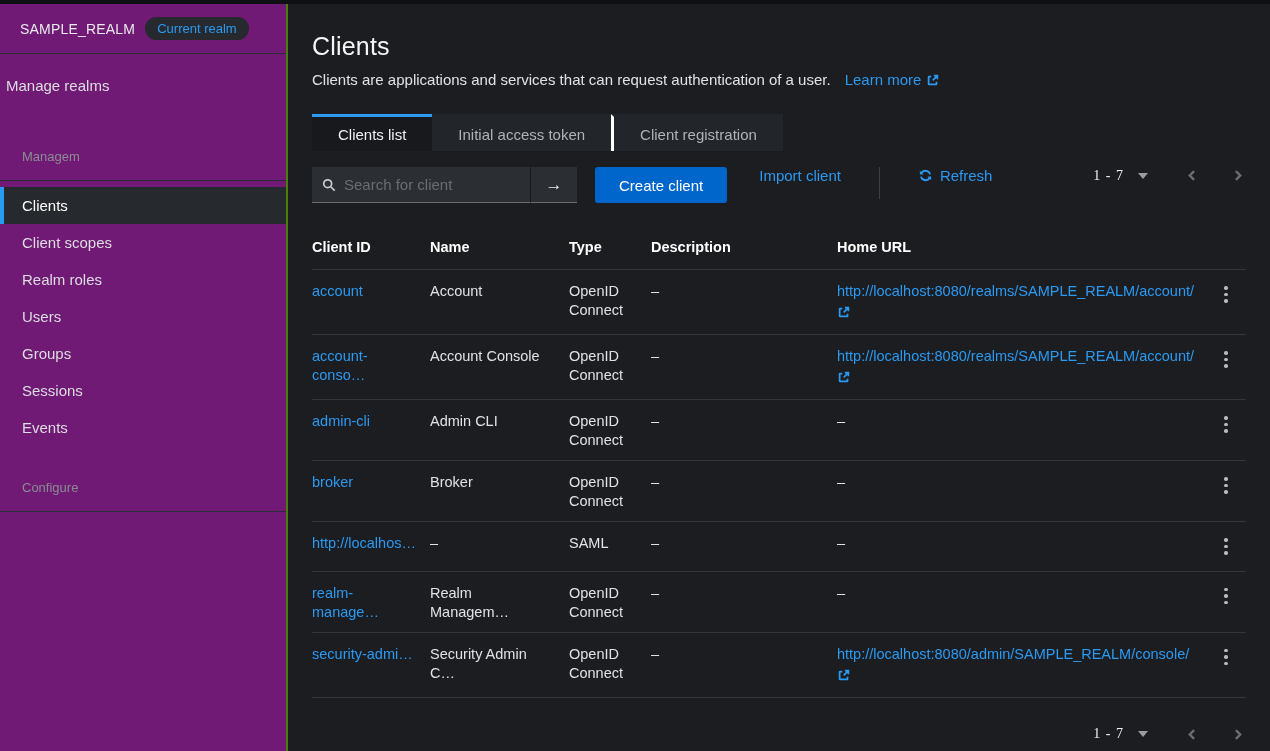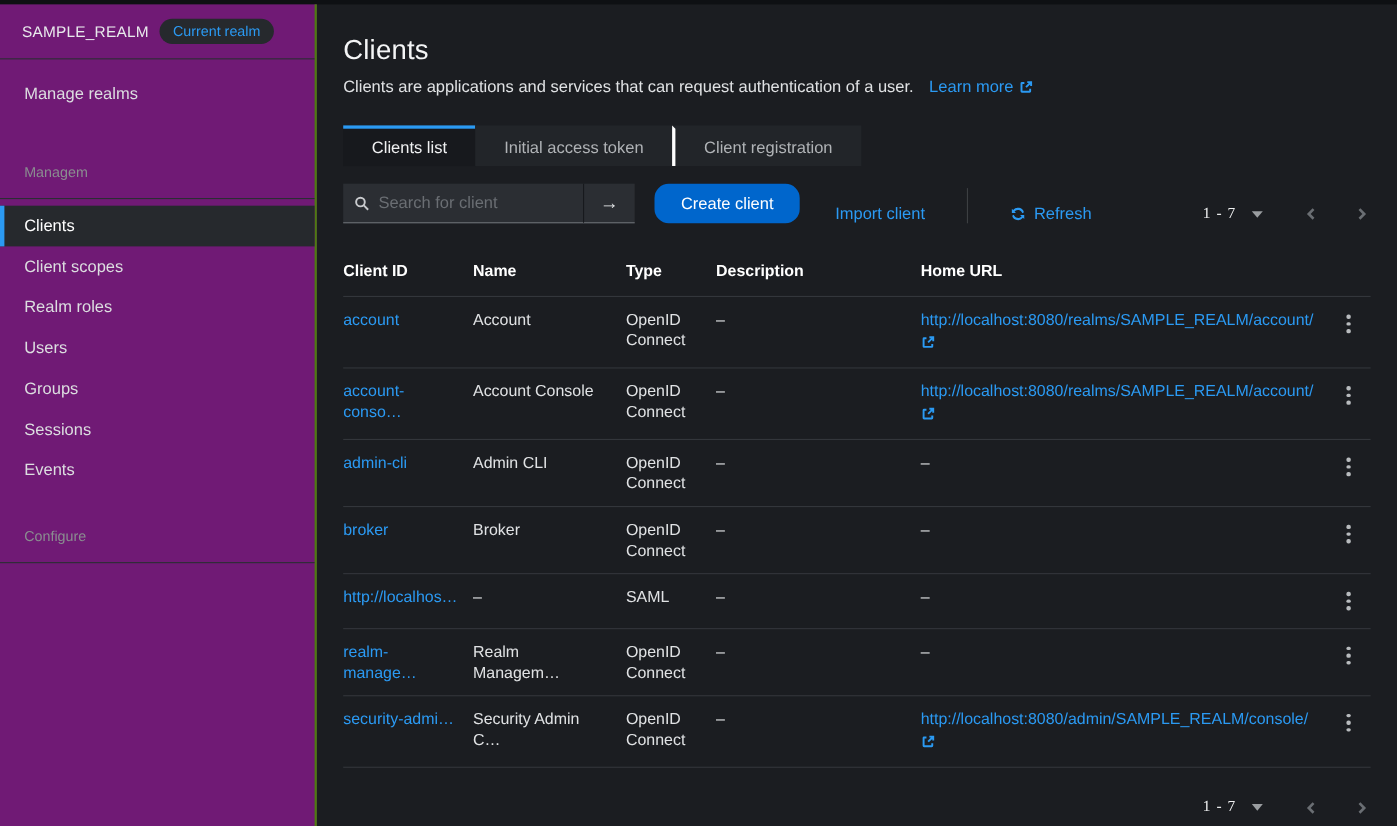--- a/index.html
+++ b/index.html
@@ -20,21 +20,21 @@
   .realm-row {
     height:50px; flex:none; display:flex; align-items:center; gap:10px;
     padding:0 20px; border-bottom:1px solid #2b2e33;
   }
   .realm-name { font-size:14px; color:#e8eaec; letter-spacing:.2px; }
   .realm-badge {
     background:#26292d; color:#2b9af3; font-size:13px;
     padding:4px 12px; border-radius:14px; white-space:nowrap; cursor:pointer;
   }
   .nav-item {
-    font-size:15px; color:#dcdee0; padding:13px 22px; cursor:pointer;
+    font-size:15px; color:#dcdee0; padding:13px 6px; cursor:pointer;
   }
   .nav-item.standalone { margin-top:10px; }
   .section-label {
     font-size:13px; color:#8a8d90; padding:0 22px; margin-bottom:16px;
   }
   .section-label.first { margin-top:42px; }
   .section-label.second { margin-top:34px; }
   .divider-h { height:1px; background:#2b2e33; }
   .nav-list { padding-top:6px; }
   .nav-list .nav-item { padding:10px 22px; }
@@ -57,39 +57,39 @@
   .tab {
     font-size:15px; padding:0 26px; display:flex; align-items:center;
     cursor:pointer; background:#222529; color:#b0b3b6; border-top:3px solid transparent;
   }
   .tab.active {
     background:#17191d; color:#f0f1f2; border-top:3px solid #2b9af3;
   }
   .tab.sep { border-left:3px solid #ffffff; }
 
   
-  .toolbar { margin-top:16px; display:flex; align-items:flex-end; }
+  .toolbar { margin-top:16px; display:flex; align-items:flex-start; }
   .search-group { display:flex; height:36px; }
   .search-input-wrap {
     width:218px; background:#2b2e33; border-bottom:1px solid #6a6e73;
     display:flex; align-items:center; padding:0 10px; gap:8px;
   }
   .search-input-wrap input {
     background:transparent; border:none; outline:none; color:#e0e2e4;
     font-size:15px; width:100%; font-family:"Liberation Sans", sans-serif;
   }
   .search-input-wrap input::placeholder { color:#6a6e73; opacity:1; }
   .search-ico { color:#c8cacd; display:flex; }
   .search-btn {
     width:47px; background:#2b2e33; border:none; border-bottom:1px solid #6a6e73;
     border-left:1px solid #17191d; color:#e8eaec; font-size:17px; cursor:pointer;
   }
   .btn-primary {
     margin-left:18px; height:36px; padding:0 24px; background:#0066cc; color:#fff;
-    border:none; border-radius:13px; font-size:15px; cursor:pointer;
+    border:none; border-radius:3px; font-size:15px; cursor:pointer;
     font-family:"Liberation Sans", sans-serif;
   }
   .import-link { margin-left:32px; font-size:15px; }
   .divider-v { width:1px; height:32px; background:#3c3f42; margin:0 38px; }
   .refresh { display:flex; align-items:center; gap:7px; font-size:15px; color:#2b9af3; cursor:pointer; }
   .refresh svg { display:block; }
 
   .pagination { margin-left:auto; display:flex; align-items:center; }
   .pg-toggle { display:flex; align-items:center; gap:14px; cursor:pointer; background:none; border:none; }
   .pg-range { font-size:14px; color:#f0f1f2; letter-spacing:1px; font-family:Liberation Serif, serif; }

